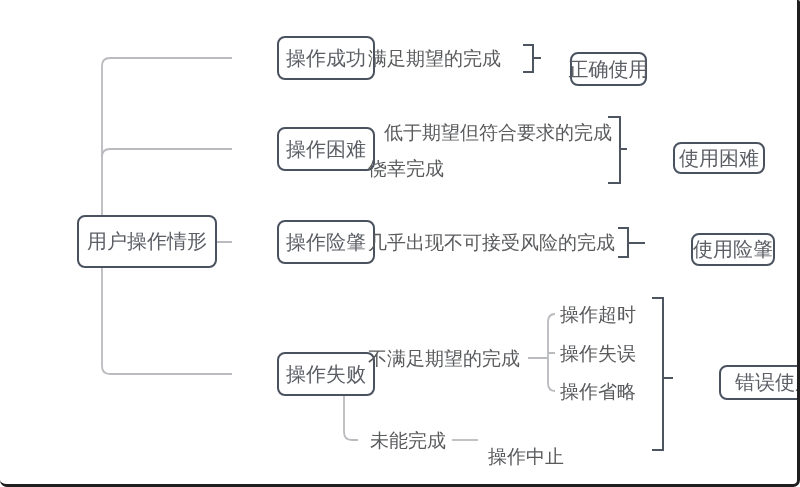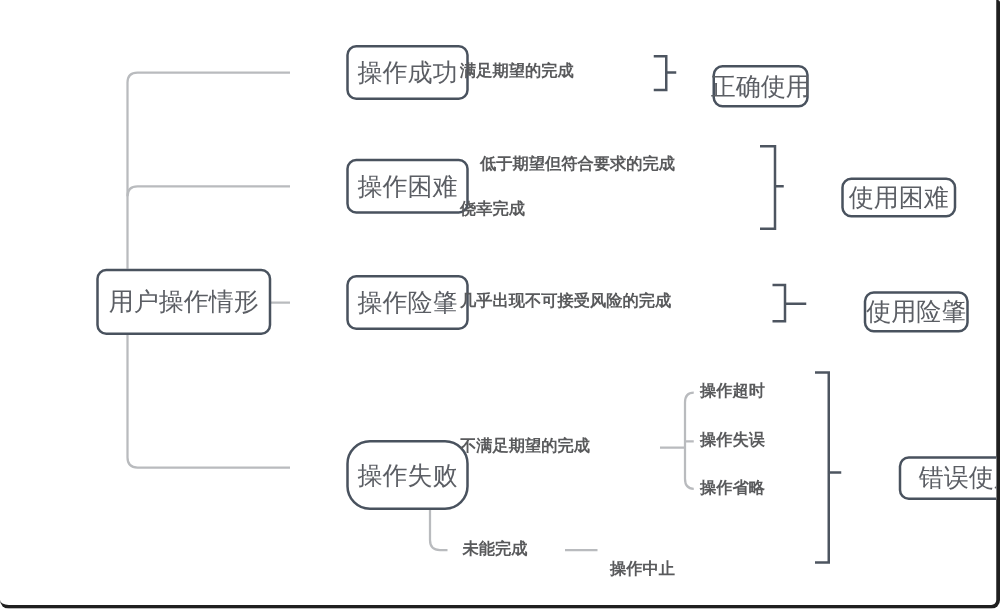--- a/index.html
+++ b/index.html
@@ -35,30 +35,29 @@
     display:flex;align-items:center;justify-content:center;
     color:var(--node-text);
     font-size:20px;
     white-space:nowrap;
     margin-left:45px;
   }
   .leaf{
     position:absolute;
     height:26px;line-height:26px;
     color:var(--leaf-text);
-    font-size:13px;
+    font-size:19px;
     white-space:nowrap;
-    font-weight:bold;
   }
   
   #root-node{left:32px;top:215px;width:140px;height:53px;}
   #node-success{left:232px;top:36px;width:98px;height:44px;}
   #node-difficulty{left:232px;top:127px;width:98px;height:44px;}
   #node-nearmiss{left:232px;top:220px;width:98px;height:44px;}
-  #node-failure{left:232px;top:352px;width:98px;height:56px;border-radius:19px;}
+  #node-failure{left:232px;top:352px;width:98px;height:44px;}
   
   #cat-correct{left:525px;top:52px;width:77px;height:34px;}
   #cat-difficult{left:628px;top:142px;width:92px;height:32px;}
   #cat-nearmiss{left:646px;top:233px;width:84px;height:33px;}
   #cat-wrong{left:674px;top:365px;width:112px;height:35px;}
   
   #leaf-success-1{left:368px;top:45px;}
   #leaf-difficulty-1{left:368px;top:119px;margin-left:16px;}
   #leaf-difficulty-2{left:368px;top:155px;}
   #leaf-nearmiss-1{left:368px;top:229px;}

